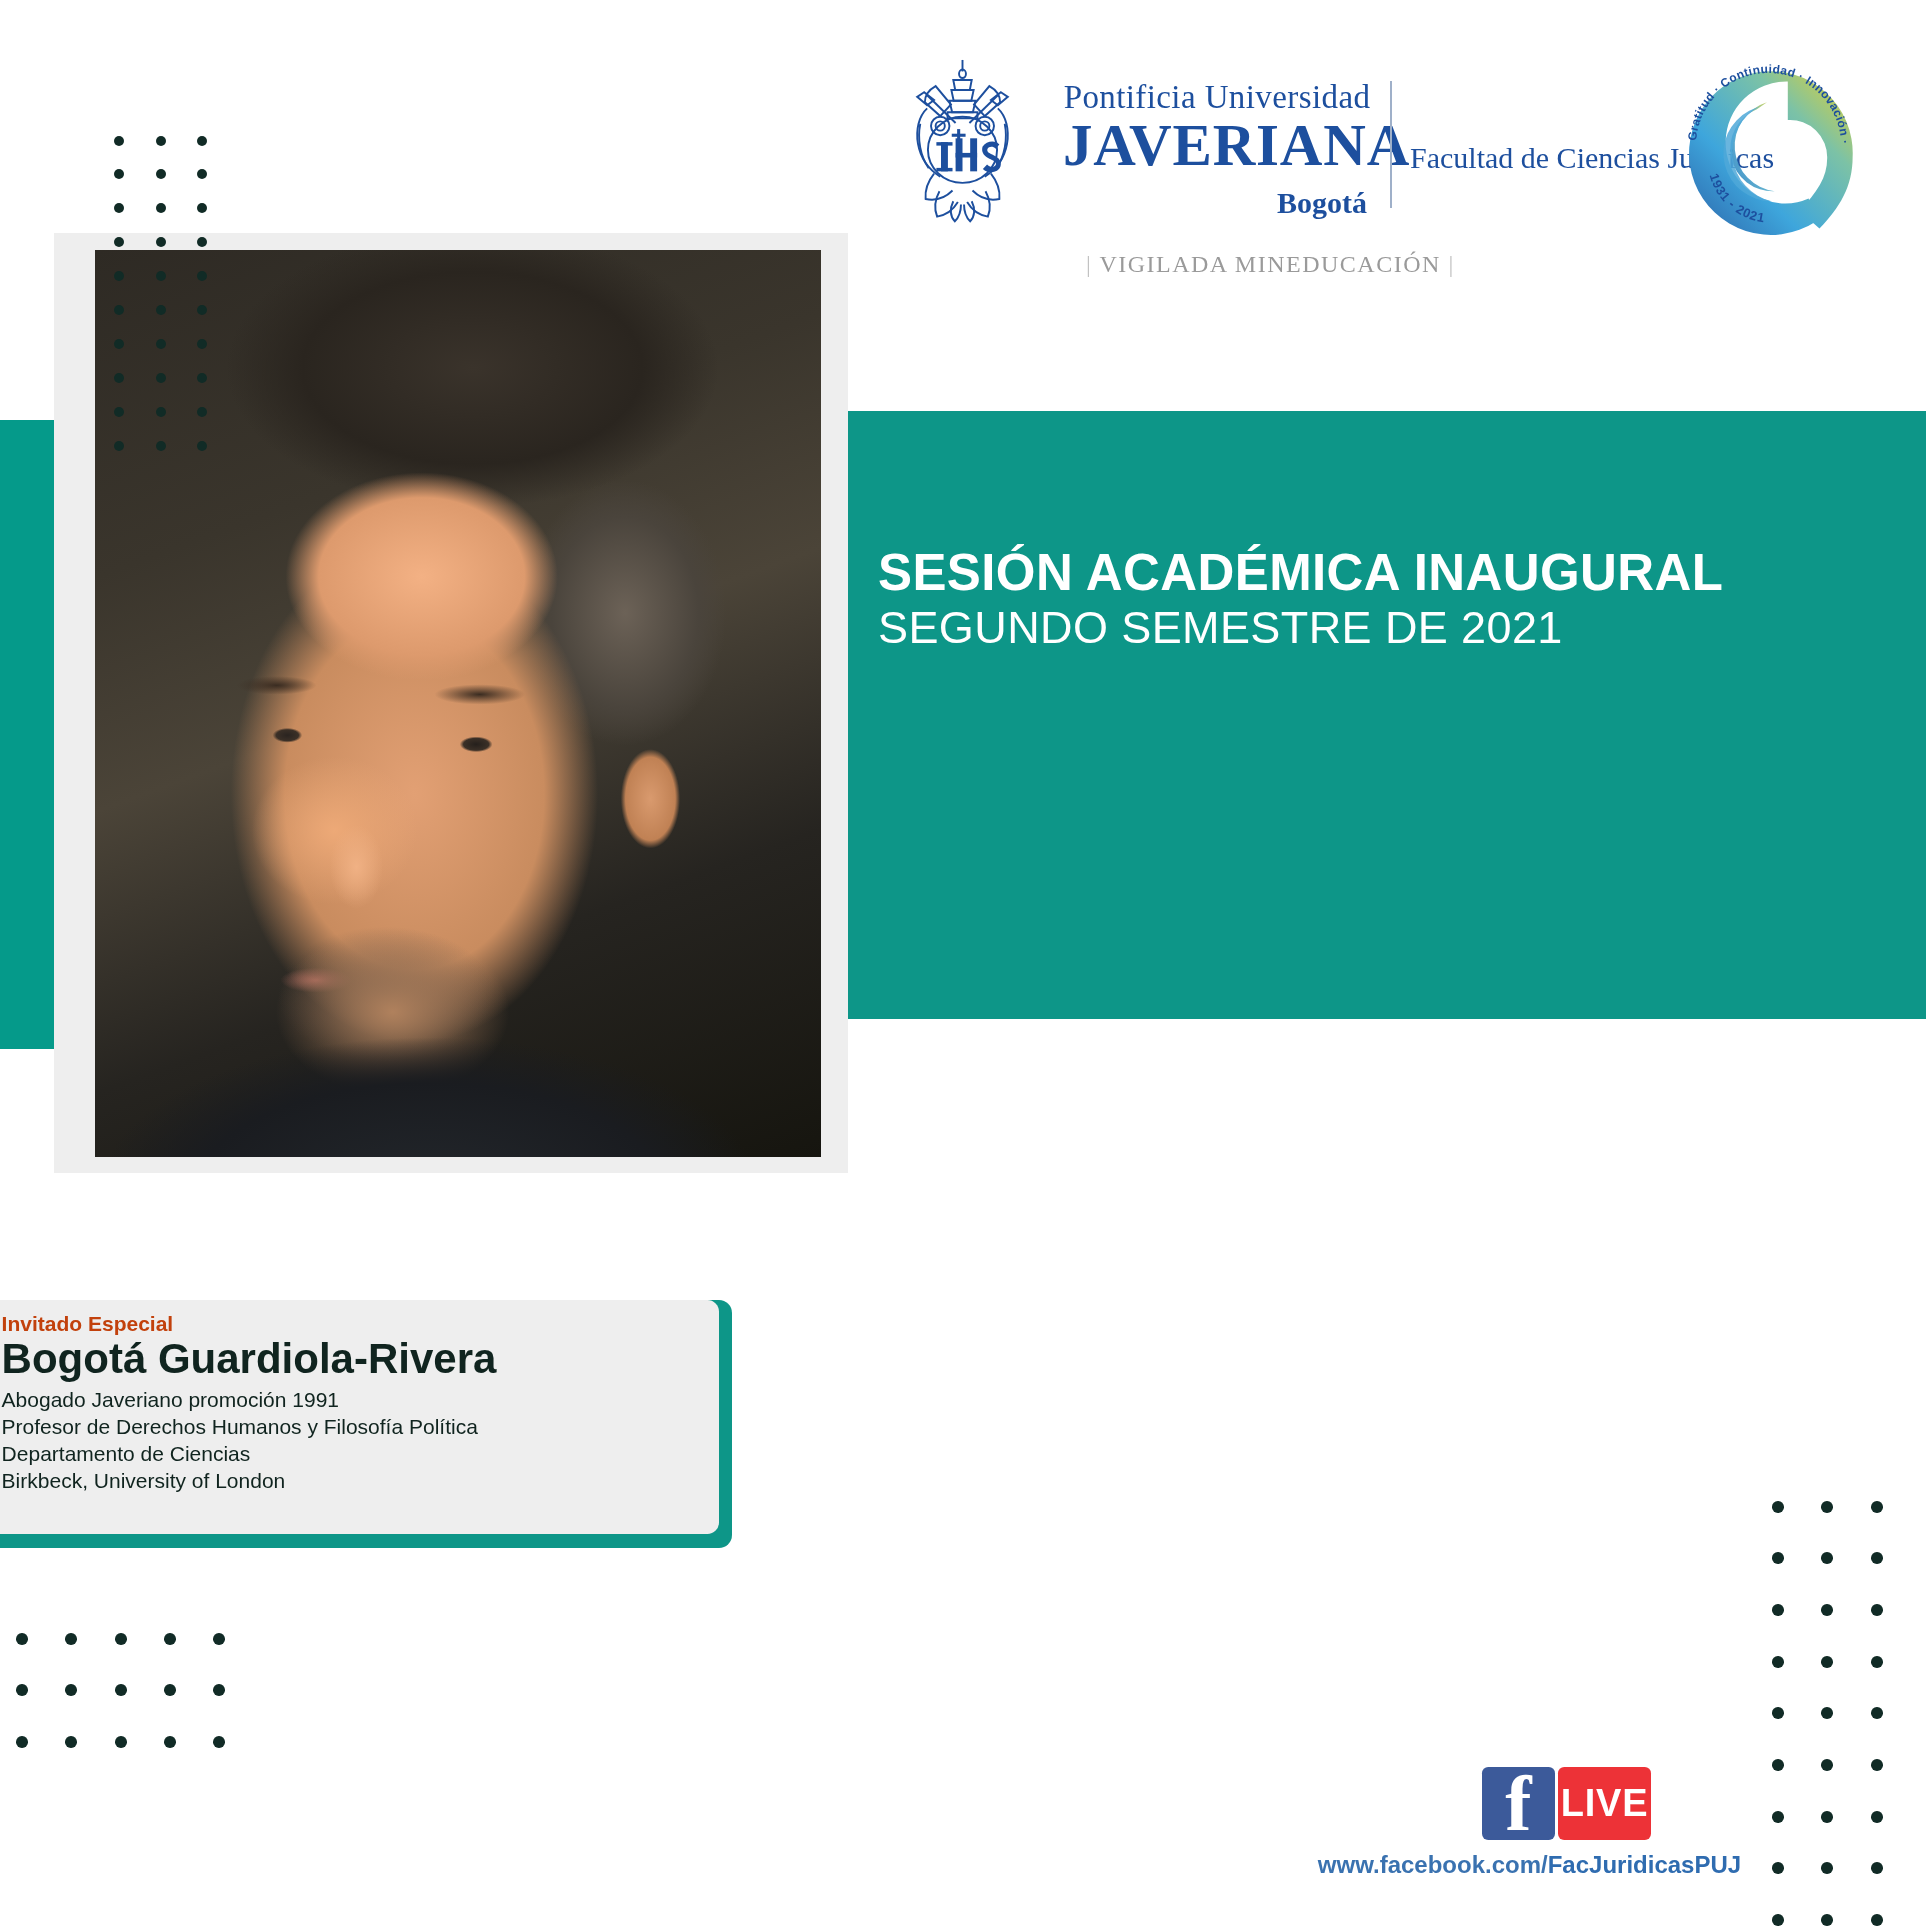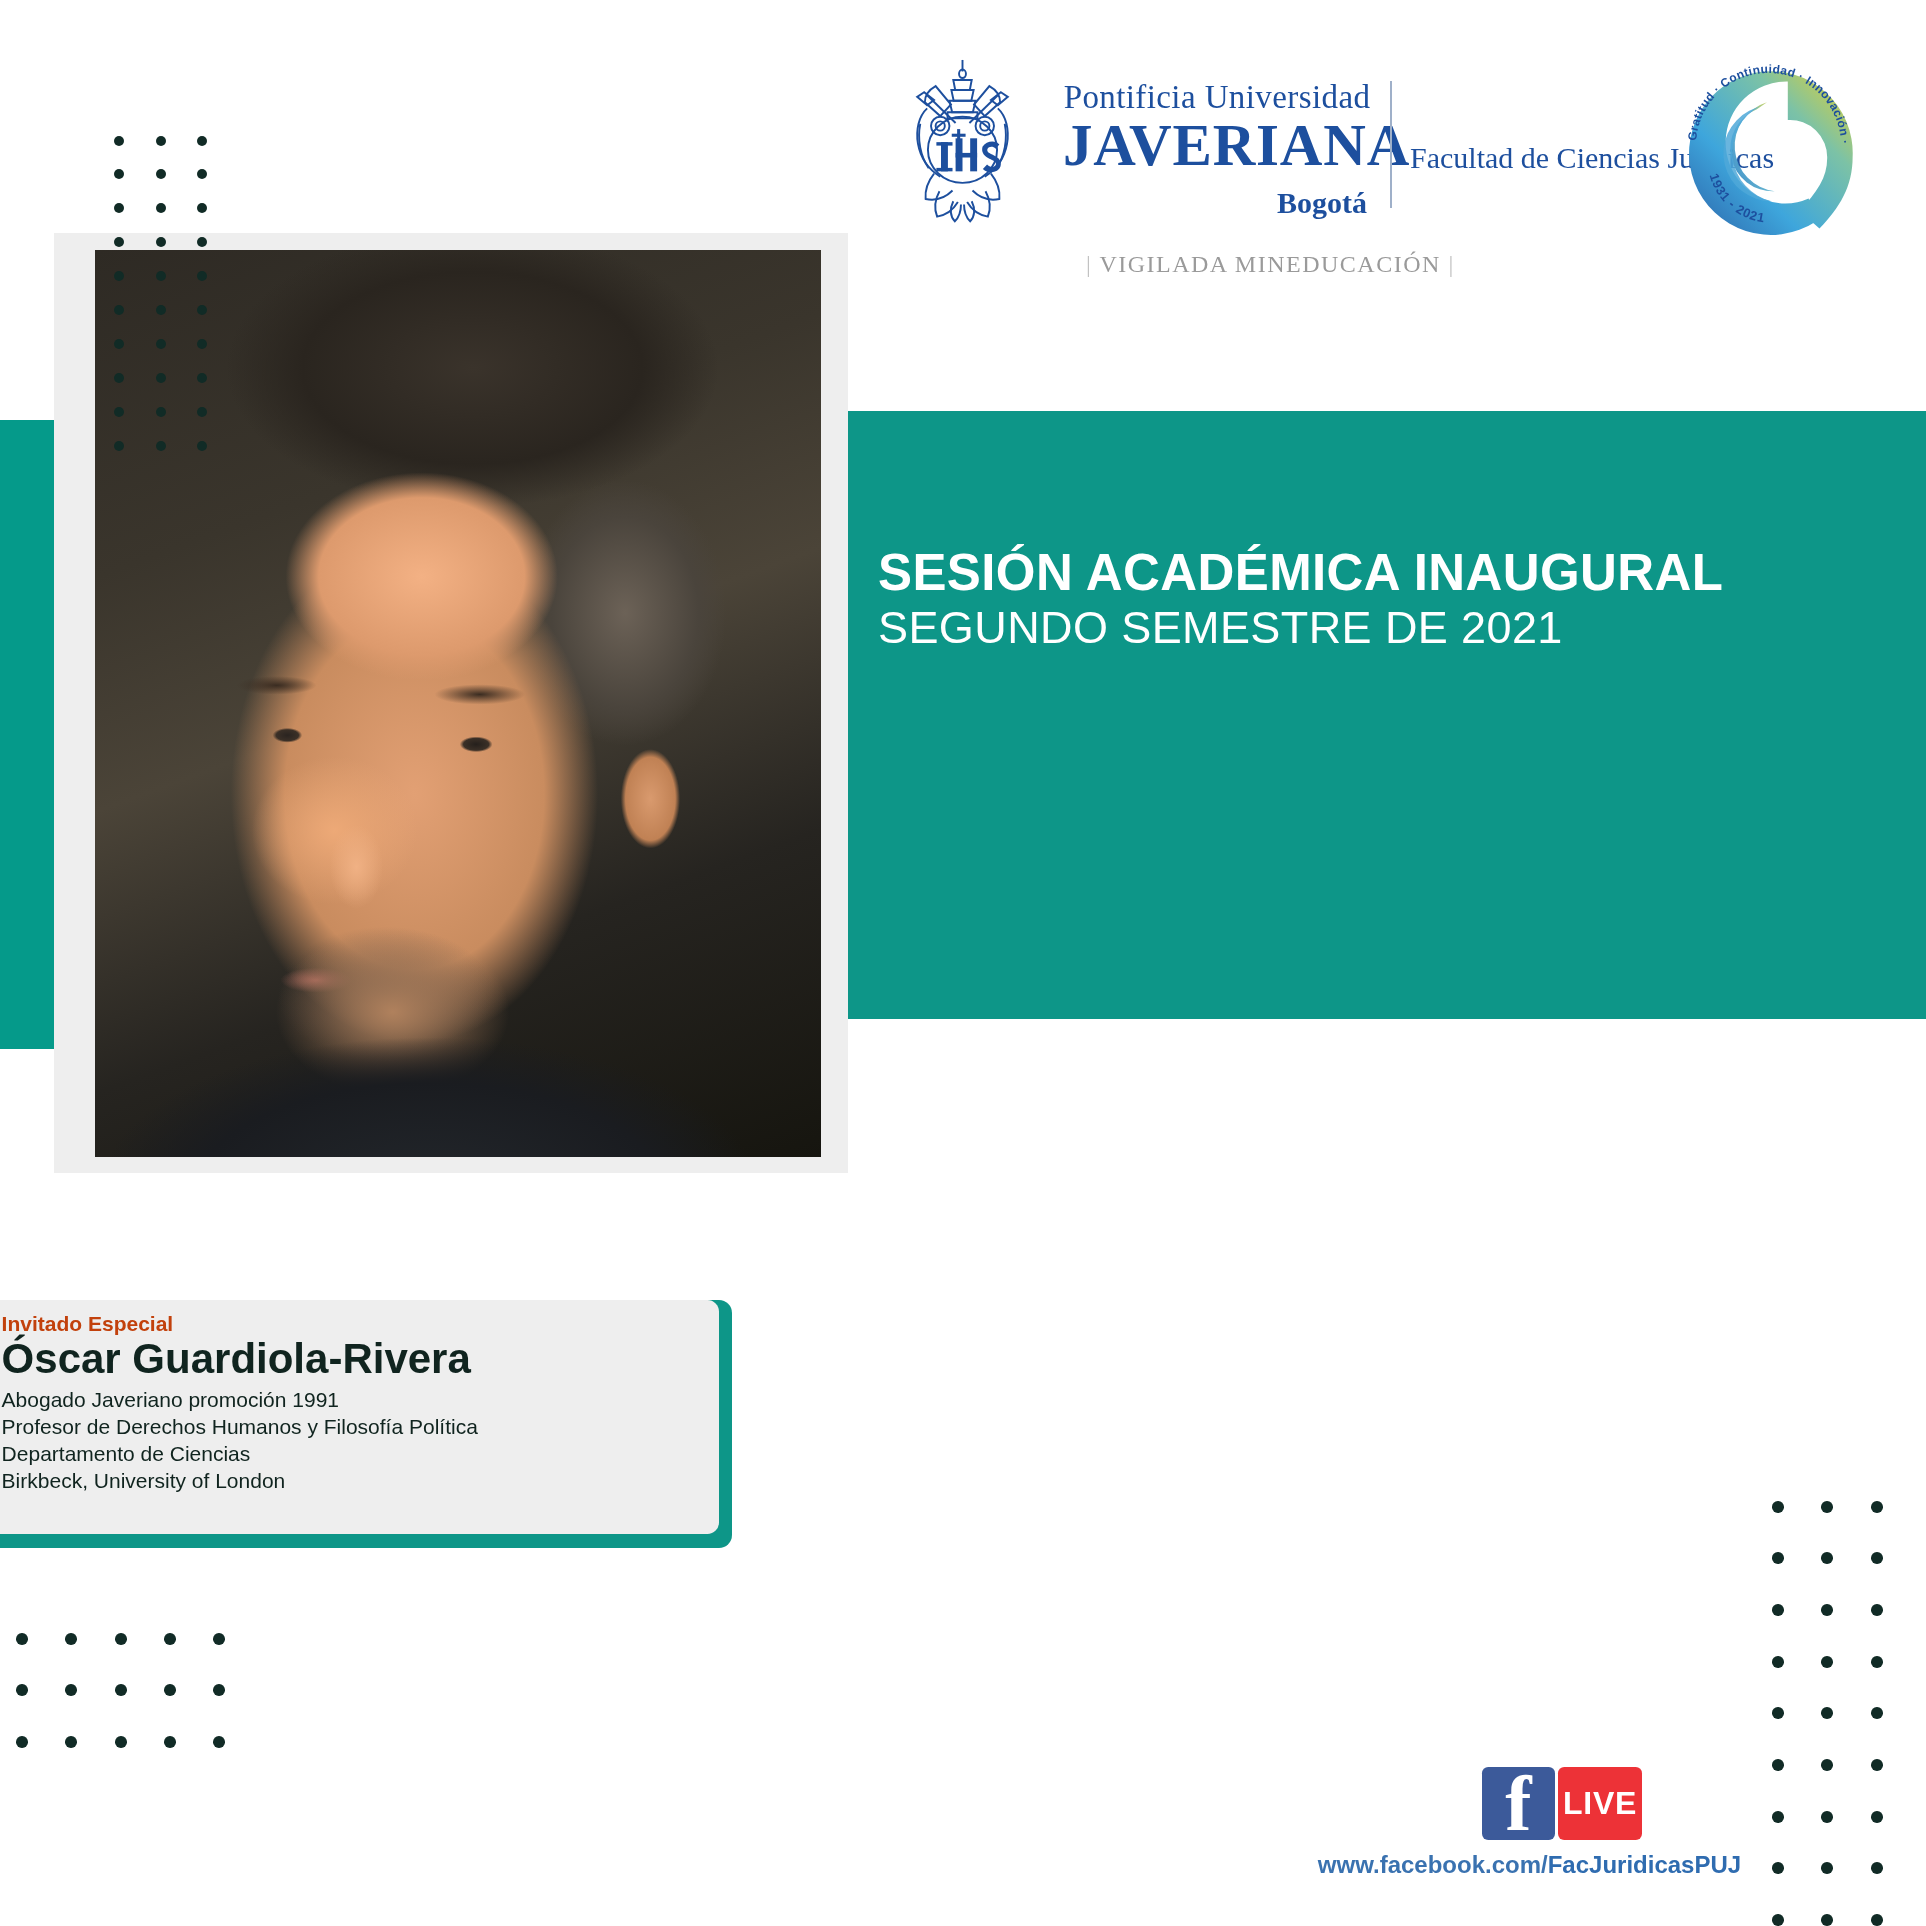--- a/index.html
+++ b/index.html
@@ -300,27 +300,27 @@
     left: 0; right: 0; top: 0; bottom: 0;
     color: #ffffff;
     font-family: "Liberation Serif", serif;
     font-size: 79px;
     font-weight: bold;
     line-height: 73px;
     text-align: center;
     letter-spacing: 0;
   }
   .live-square {
-    width: 84px;
+    width: 93px;
     height: 73px;
     background: #ed3237;
     border-radius: 6.2px;
     margin-left: 3.1px;
     color: #ffffff;
-    font-size: 32px;
+    font-size: 38px;
     font-weight: bold;
     letter-spacing: 0.8px;
     text-align: center;
     line-height: 73px;
   }
   .fb-url {
     position: absolute;
     left: 1302px;
     top: 1851px;
     width: 455px;
@@ -446,21 +446,21 @@
       </text>
     </svg>
   </div>
 
   <div class="title-main">SESIÓN ACADÉMICA INAUGURAL</div>
   <div class="title-sub">SEGUNDO SEMESTRE DE 2021</div>
 
   <div class="speaker-card-border"></div>
   <div class="speaker-card">
     <div class="sp-label">Invitado Especial</div>
-    <div class="sp-name">Óscar Guardiola-Rivera</div>
+    <div class="sp-name">Bogotá Guardiola-Rivera</div>
     <div class="sp-lines">
       <div class="sp-line">Abogado Javeriano promoción 1991</div>
       <div class="sp-line">Profesor de Derechos Humanos y Filosofía Política</div>
       <div class="sp-line">Departamento de Ciencias</div>
       <div class="sp-line">Birkbeck, University of London</div>
     </div>
   </div>
 
 
   <div class="badges">

